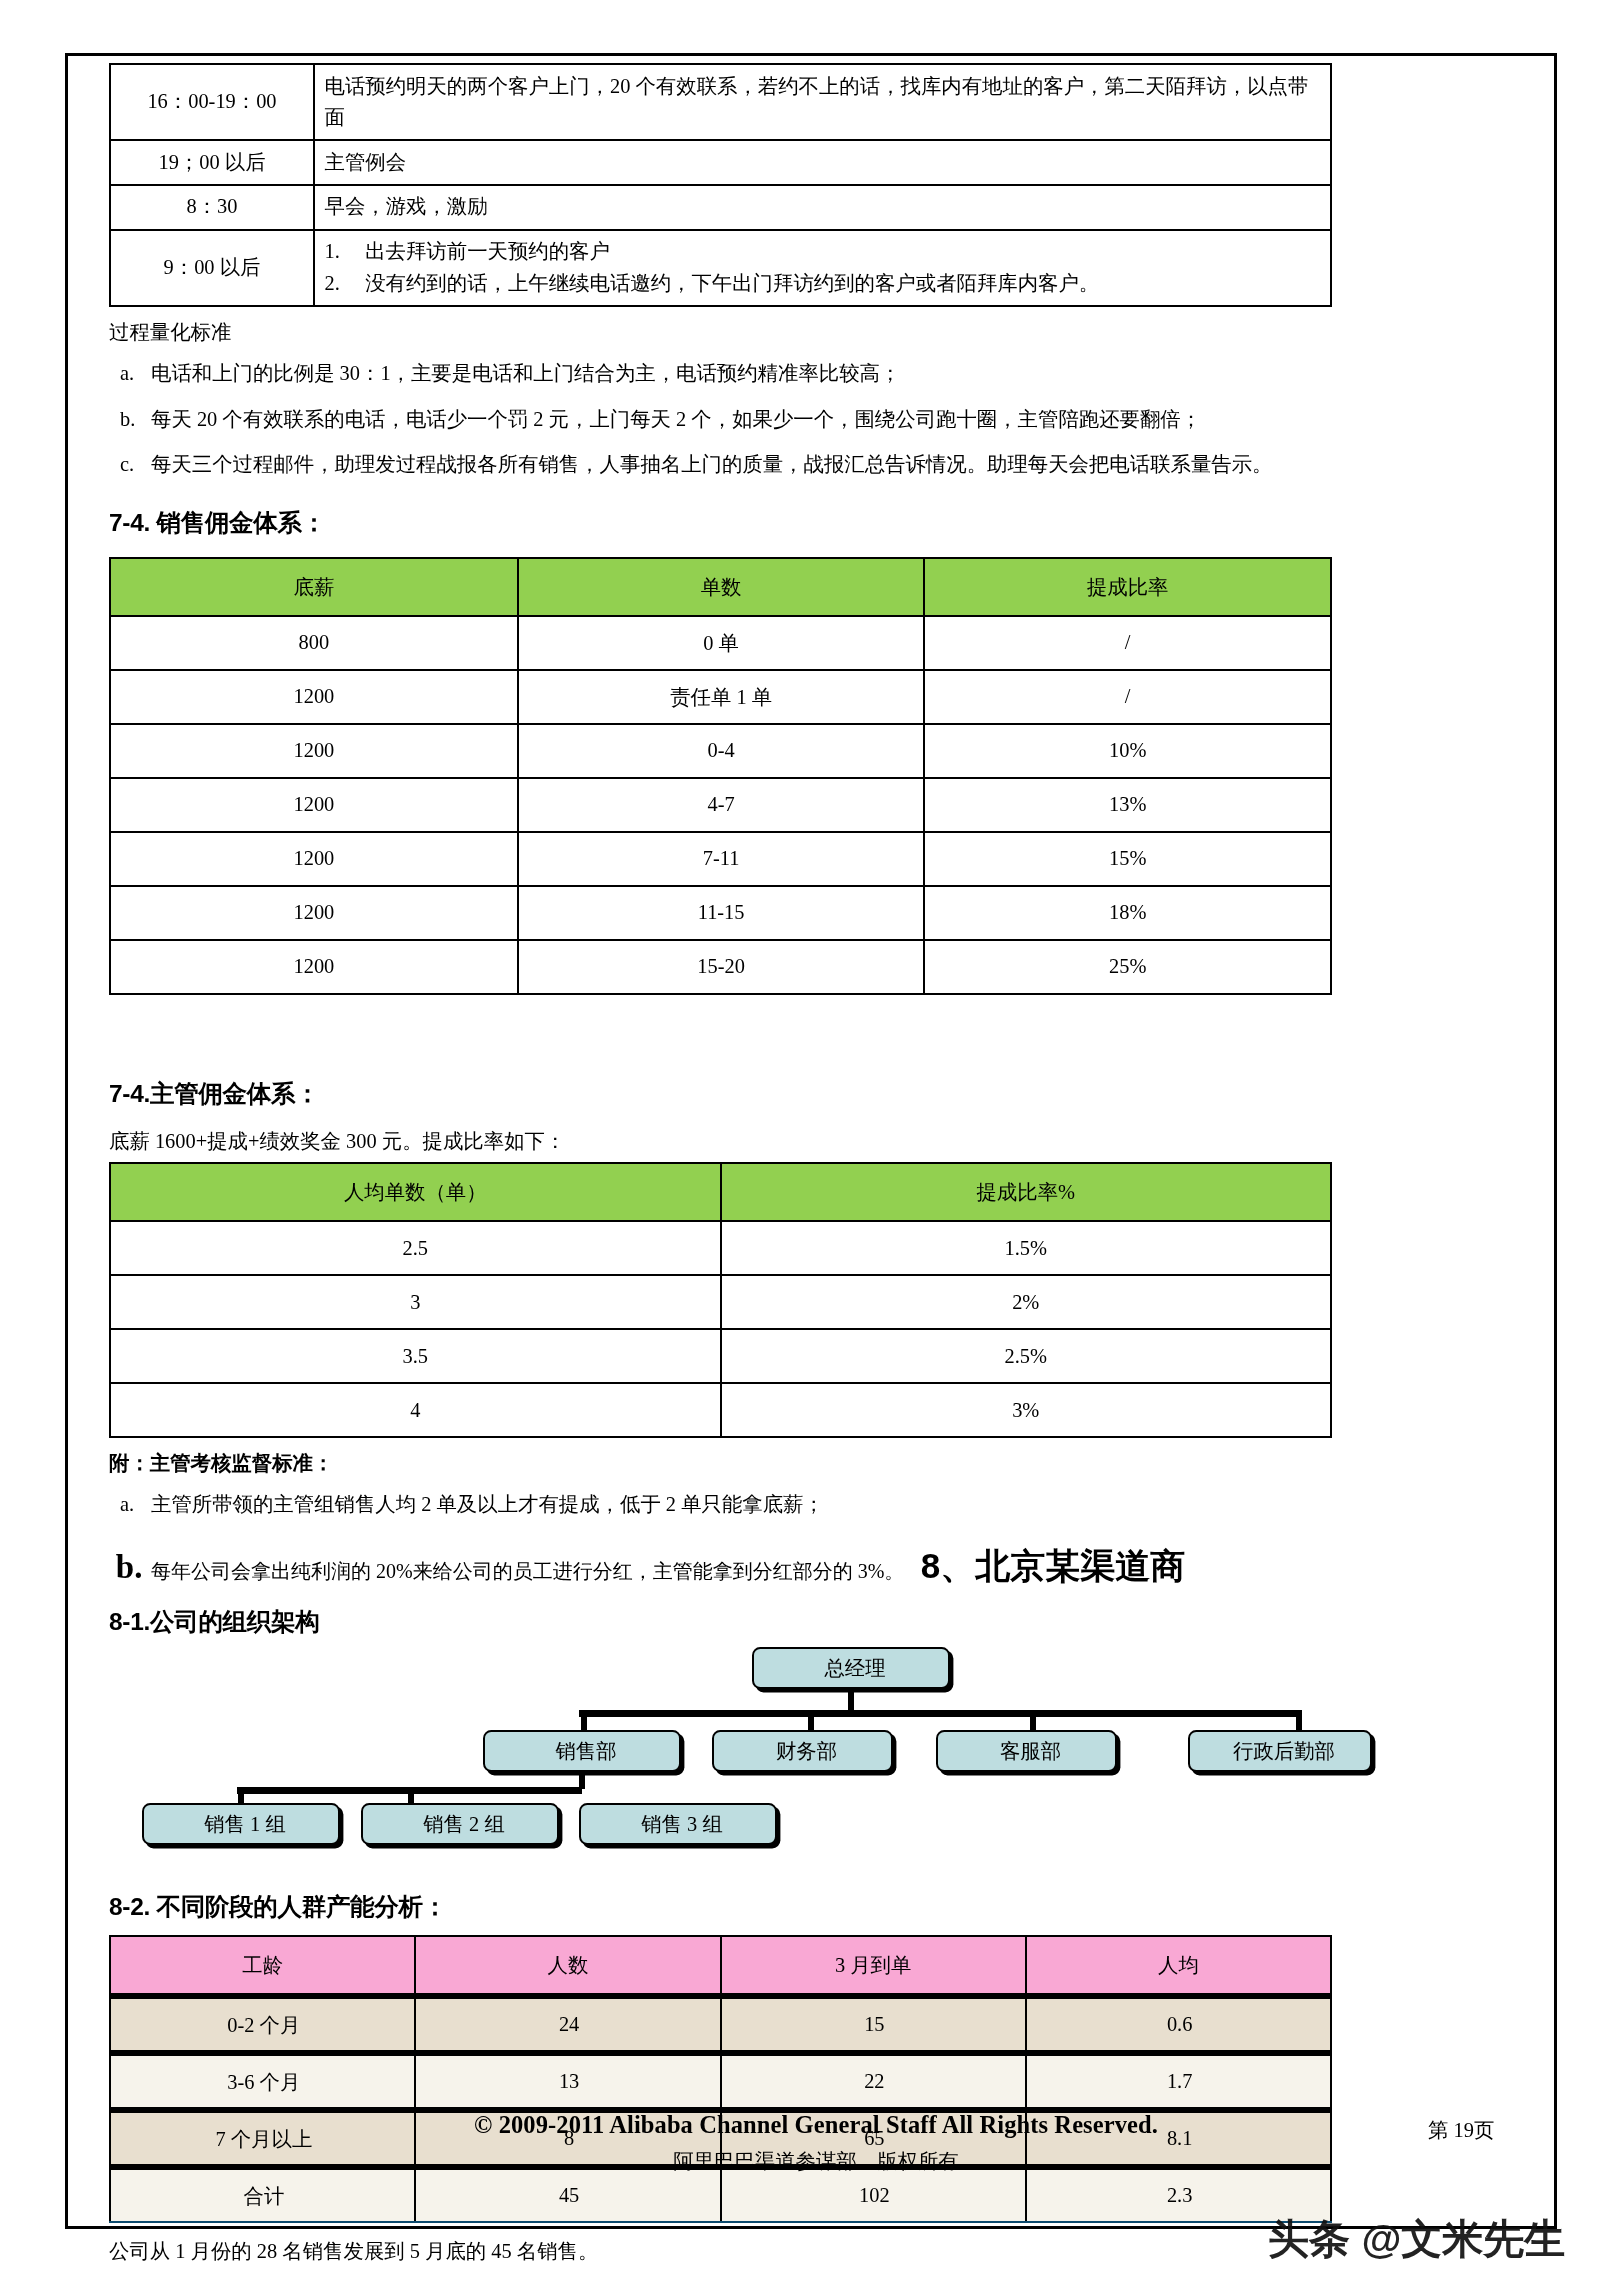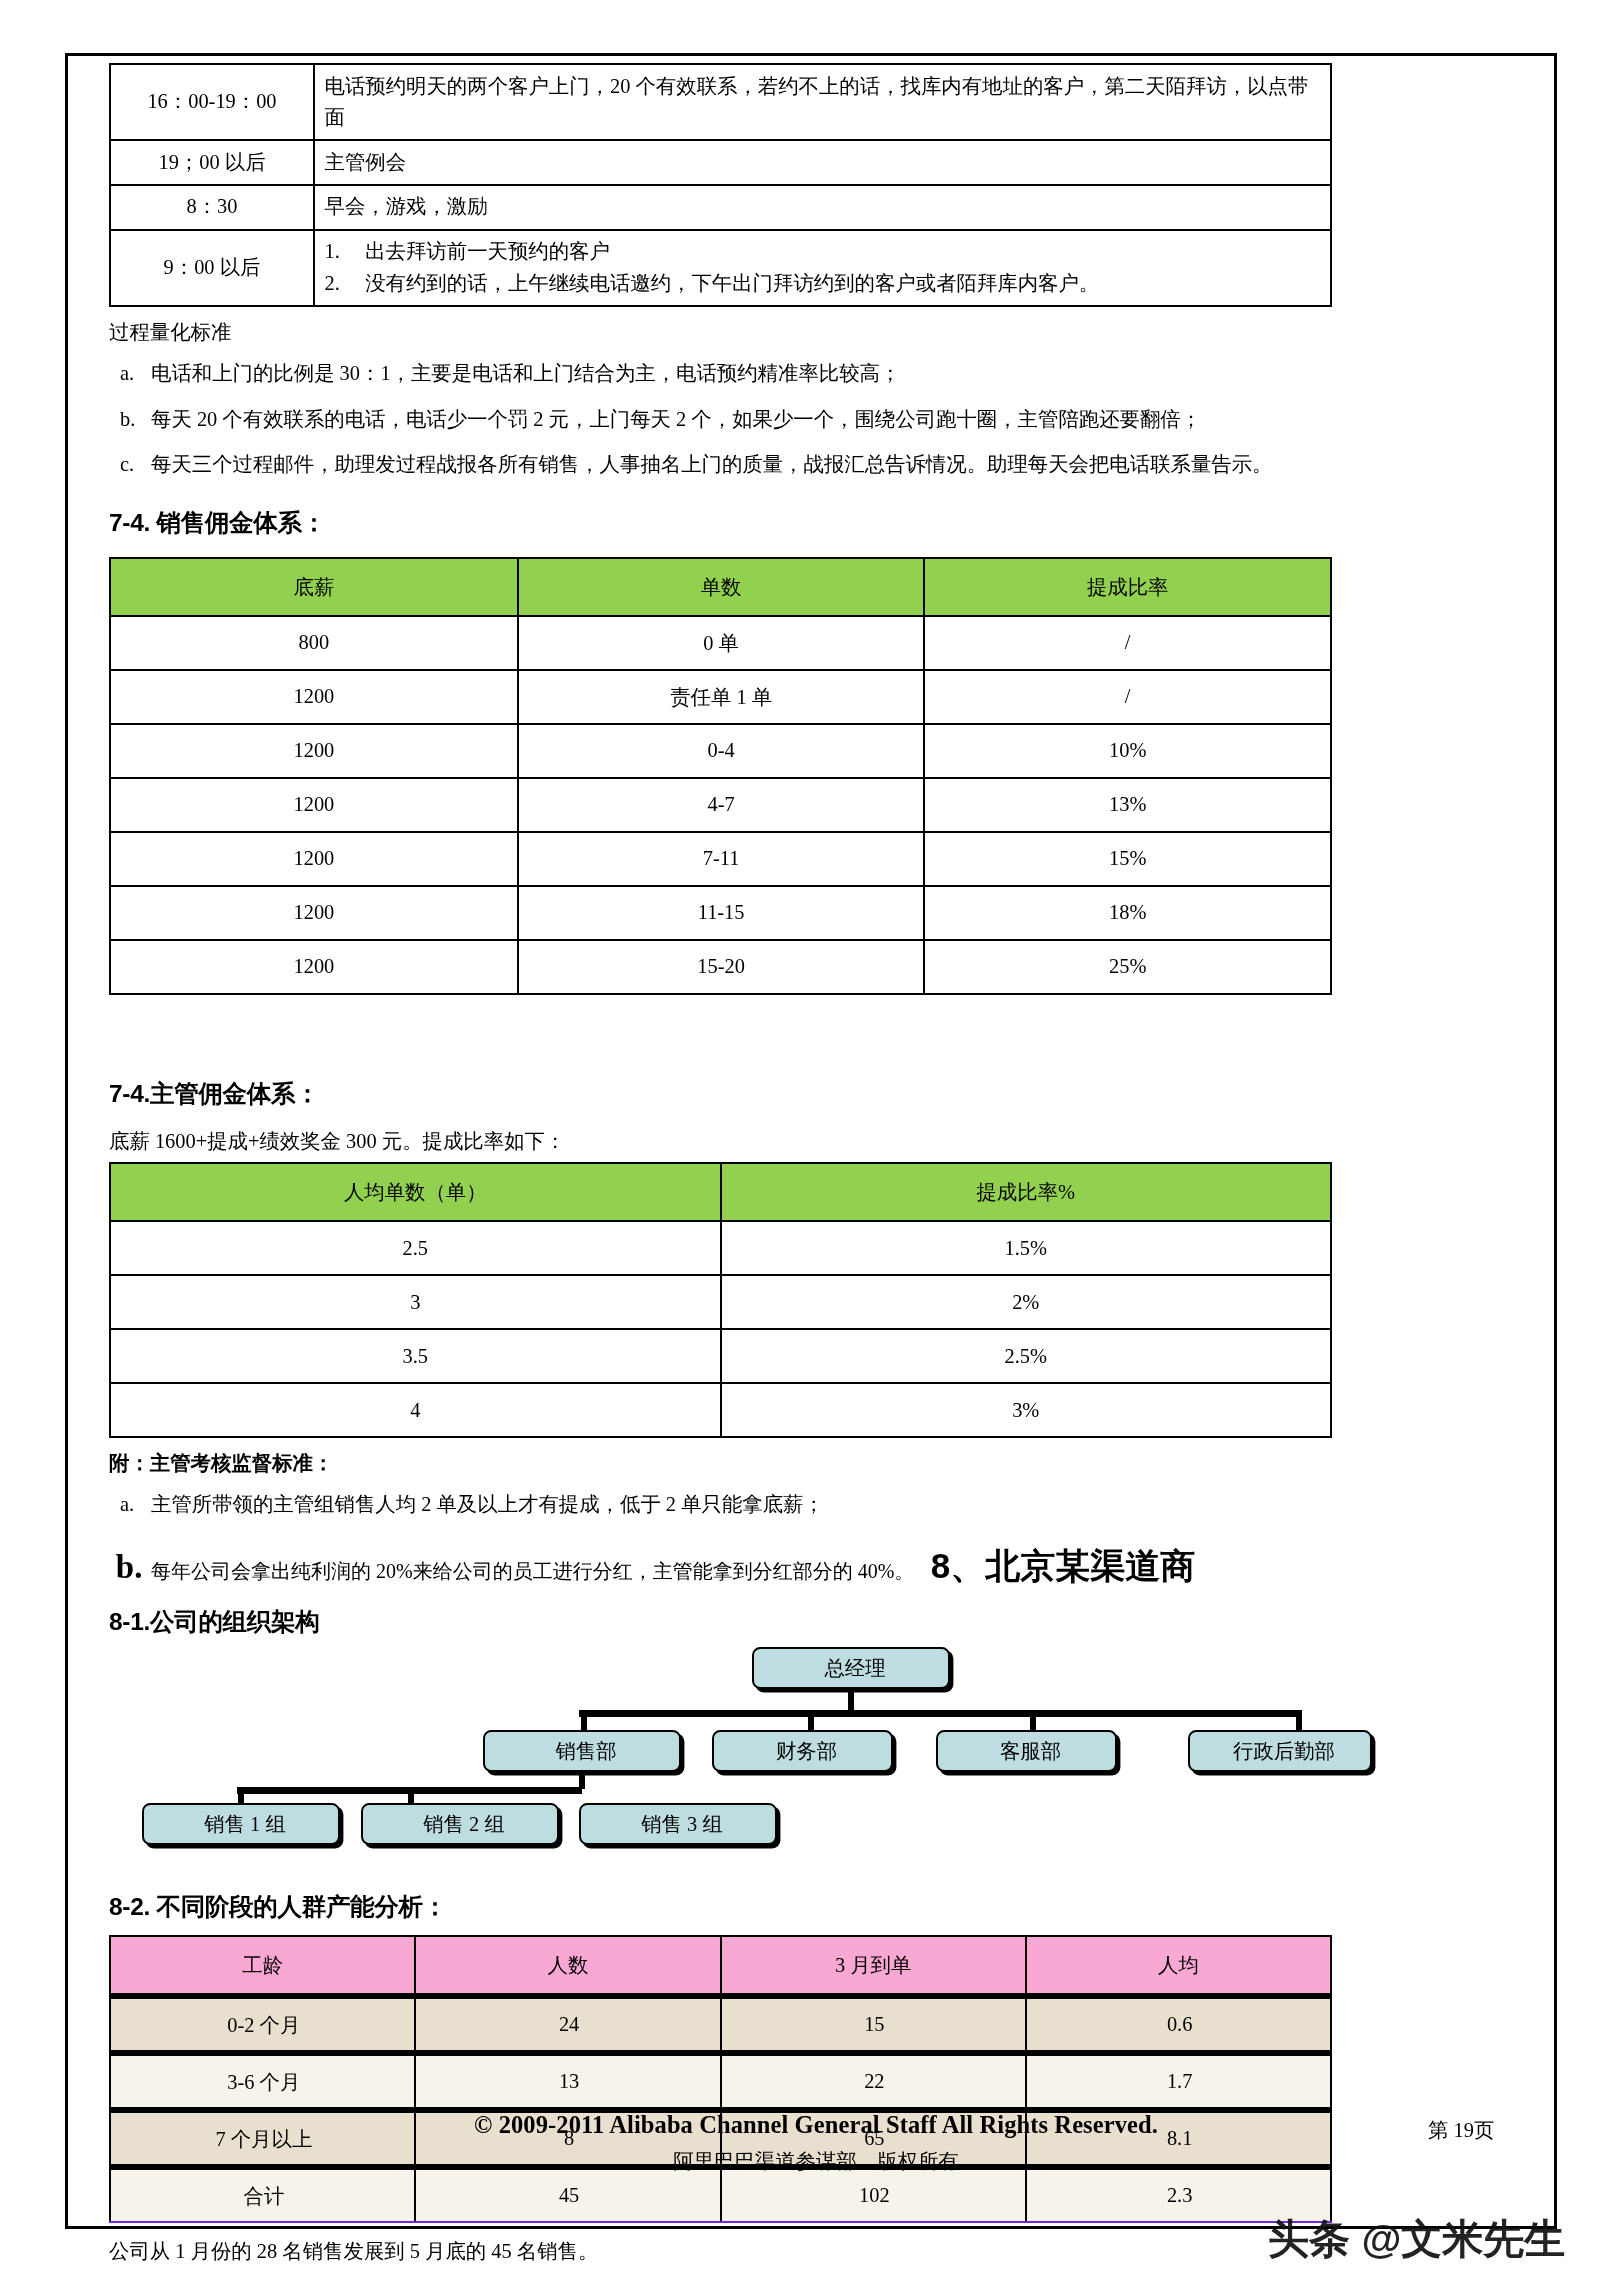--- a/index.html
+++ b/index.html
@@ -188,21 +188,21 @@
   }
   .cap-table td {
     text-align: center;
     height: 40px;
     padding-left: 12px;
   }
   .cap-table tr.shade td { background: #E8DFCF; }
   .cap-table tr.light td { background: #F6F3EB; }
   .cap-table tr.shade td { border-bottom: 6.1px solid #000; }
   .cap-table tr.light td { border-bottom: 6.1px solid #000; }
-  .cap-table tr.last td { border-bottom: 2px solid #6d28d9; }
+  .cap-table tr.last td { border-bottom: 2px solid #0c4a6e; }
 
   .closing-line { font-size: 20.4px; margin-top: 13.6px; }
 
   
   #footer {
     position: absolute;
     left: 109px;
     top: 2111px;
     width: 1414px;
     text-align: center;
@@ -384,21 +384,21 @@
 
   <div class="sec-label" style="font-weight:bold">附：主管考核监督标准：</div>
 
   <div class="abc-row">
     <span class="abc-marker">a.</span>
     <span class="abc-text">主管所带领的主管组销售人均 2 单及以上才有提成，低于 2 单只能拿底薪；</span>
   </div>
 
   <div class="b-combined">
     <span class="b-marker">b.</span>
-    <span class="b-text">每年公司会拿出纯利润的 20%来给公司的员工进行分红，主管能拿到分红部分的 40%。</span>
+    <span class="b-text">每年公司会拿出纯利润的 20%来给公司的员工进行分红，主管能拿到分红部分的 3%。</span>
     <span class="sec8-title">8、北京某渠道商</span>
   </div>
 
 
   <h2 class="doc-h" style="margin:15px 0 4.1px 0">8-1.公司的组织架构</h2>
 
   <div class="orgchart">
 
     <div class="org-box" style="left:643px; top:2.7px; width:198px; height:42px;">
       <span>总经理</span>

